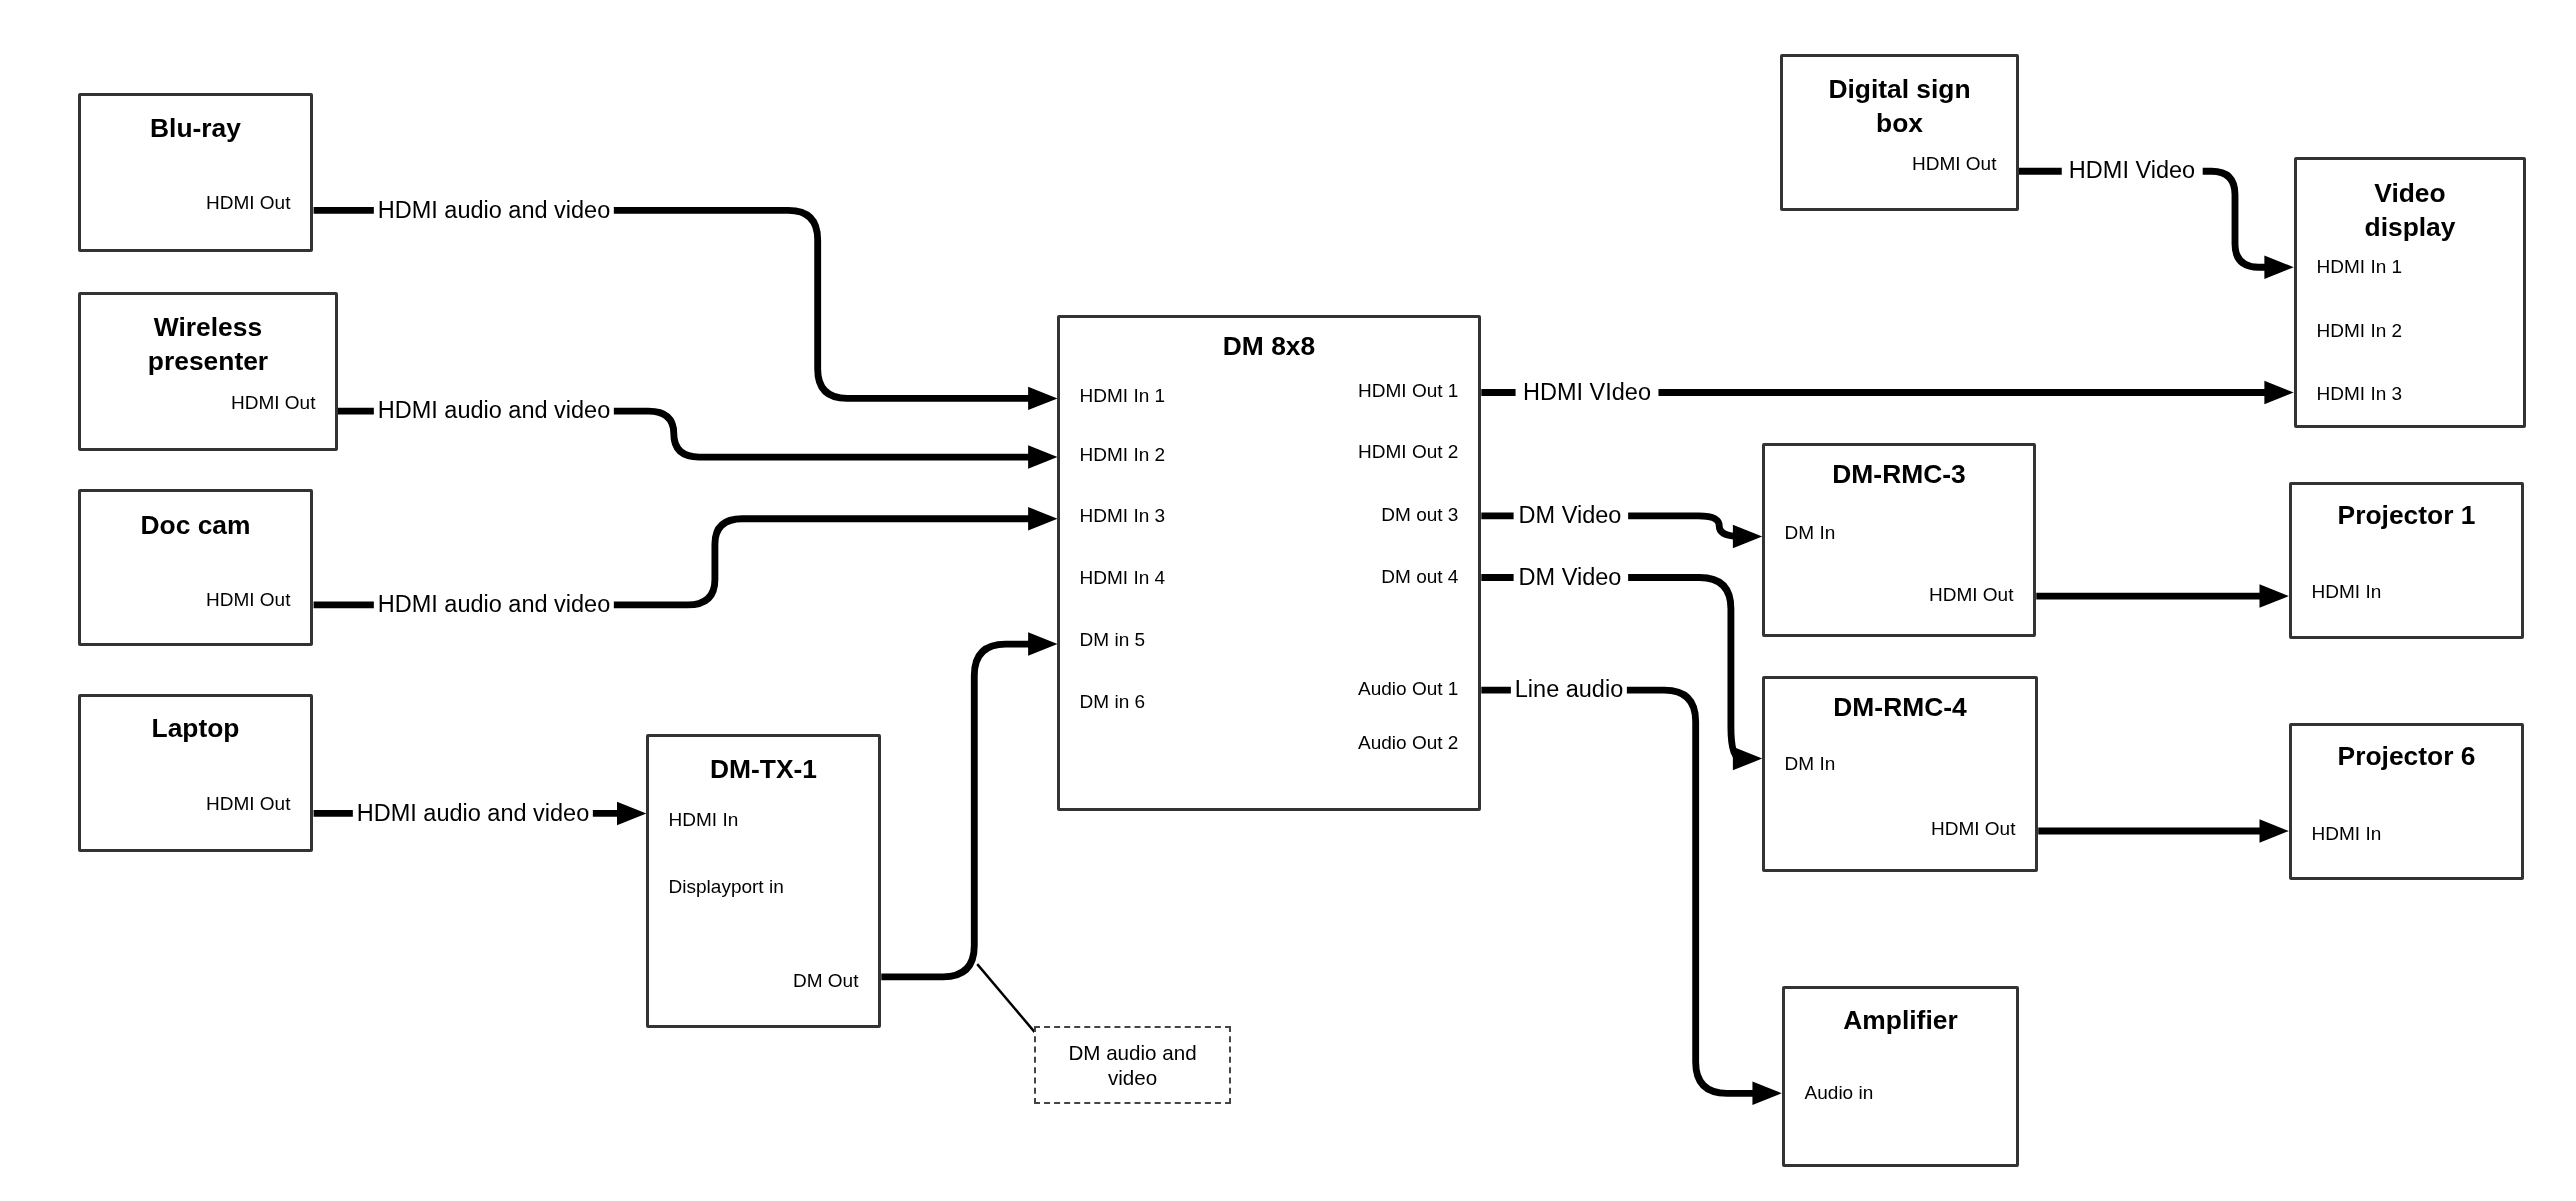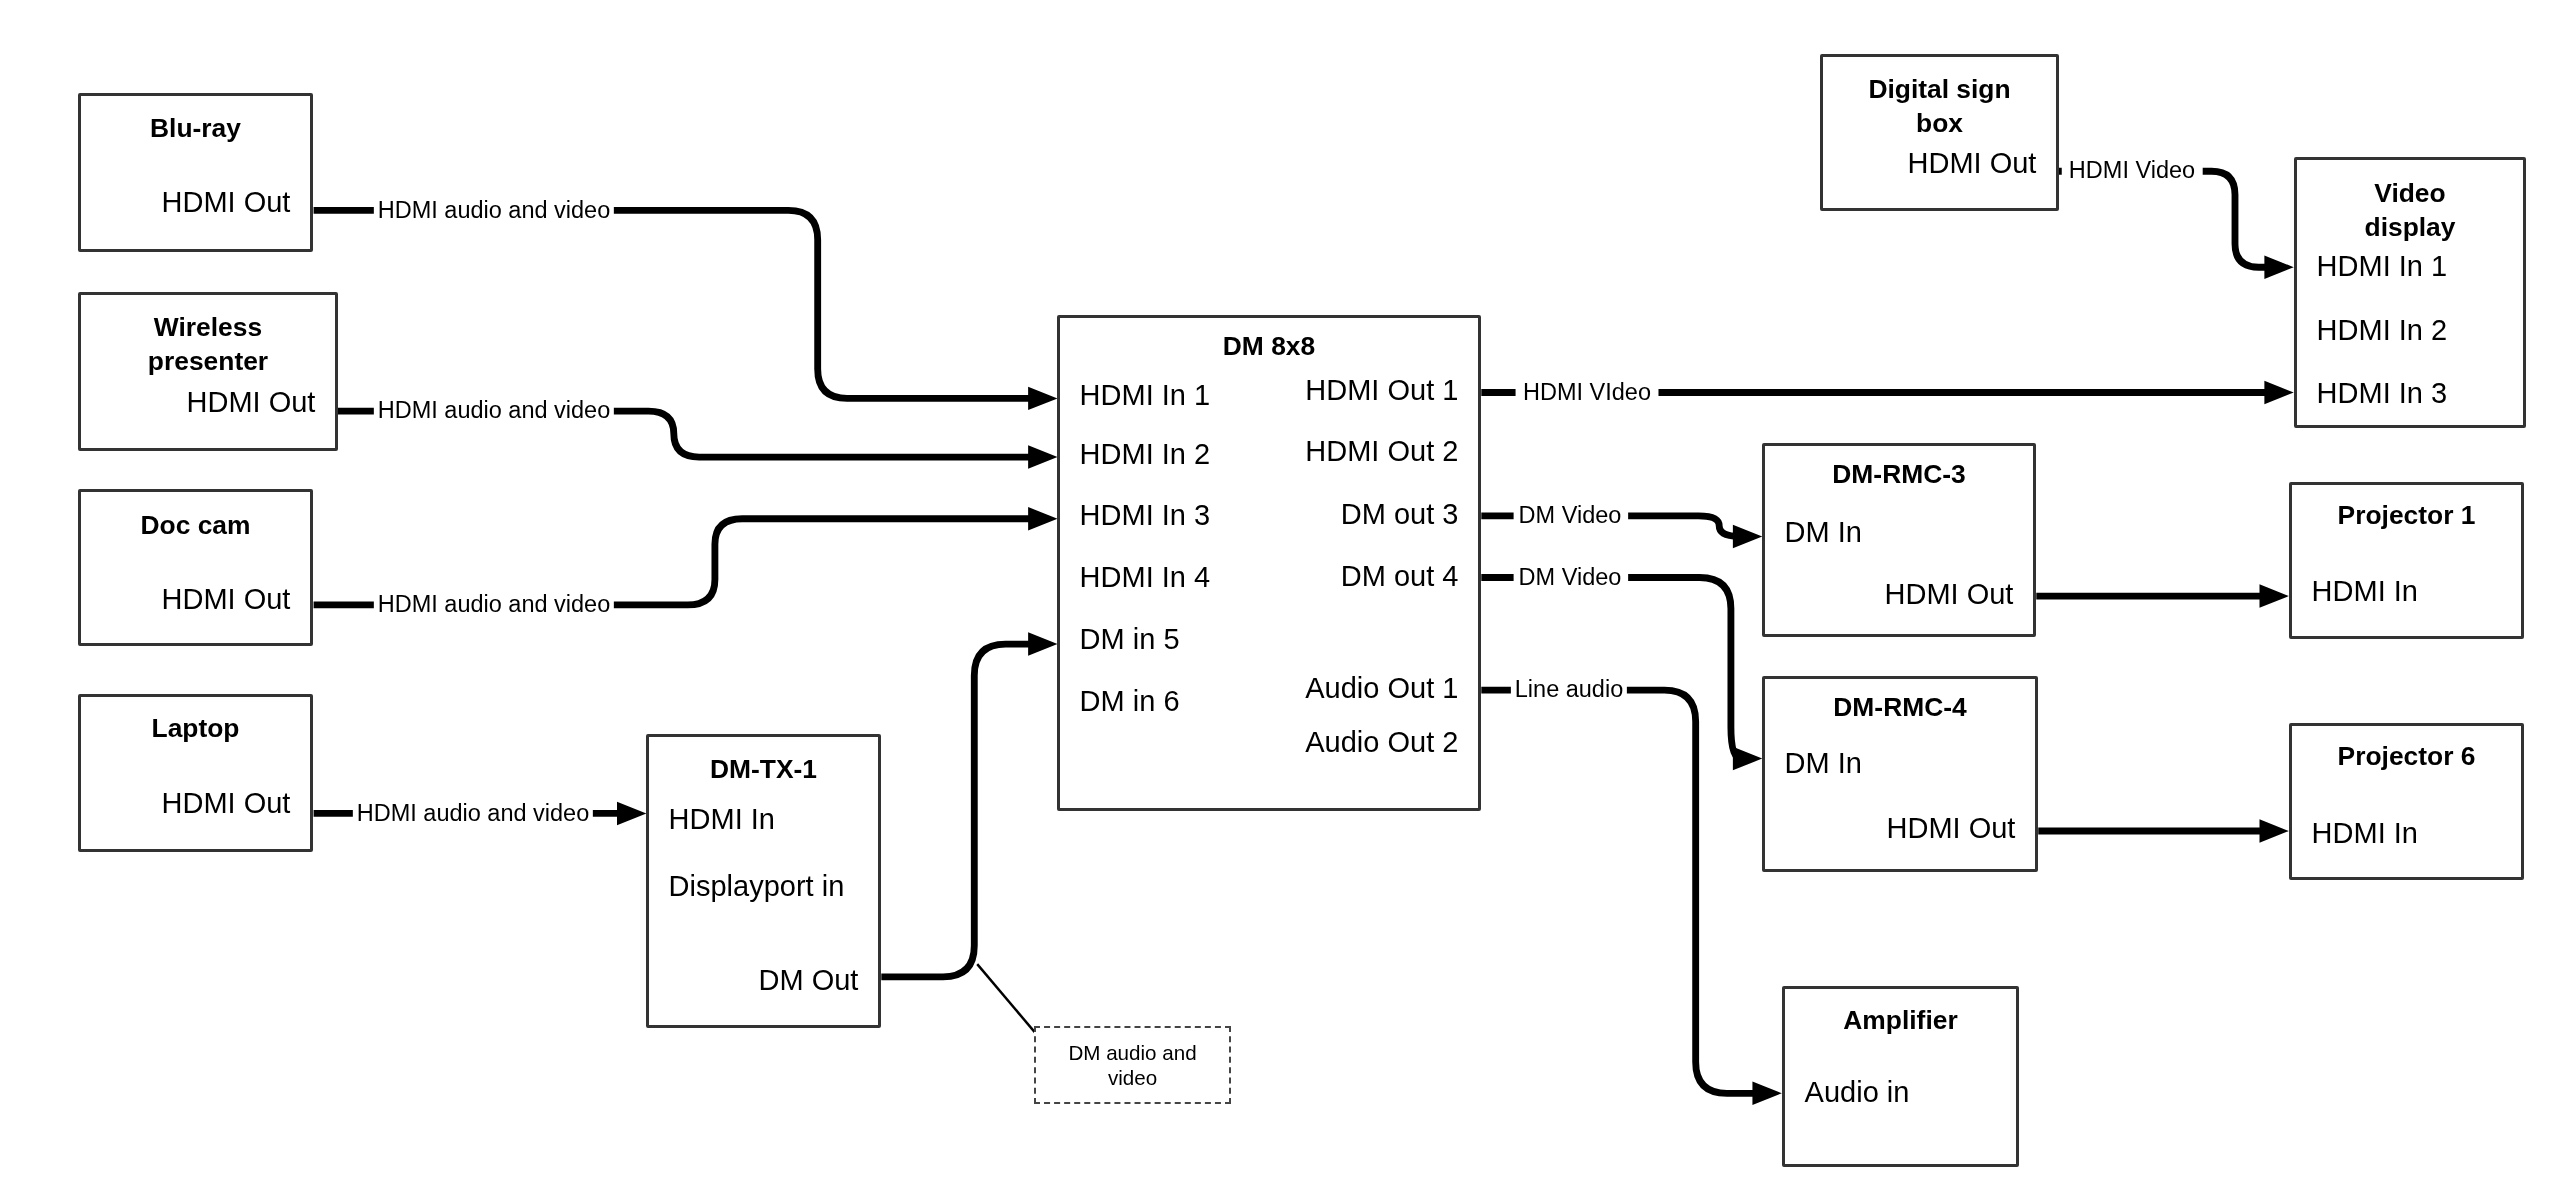--- a/index.html
+++ b/index.html
@@ -9,21 +9,21 @@
   }
   .box{
     position:absolute;background:#fff;border:3.9px solid #333;border-radius:2px;
     box-sizing:border-box;
   }
   .box .title{
     position:absolute;left:0;right:0;text-align:center;
     font-size:26.4px;font-weight:bold;line-height:31px;white-space:nowrap;
   }
   .port{
-    position:absolute;font-size:29px;line-height:31px;white-space:nowrap;
+    position:absolute;font-size:19px;line-height:31px;white-space:nowrap;
   }
   .port.l{left:19.6px;}
   .port.r{right:19.6px;}
   .wire-label{
     position:absolute;transform:translate(-50%,-50%);
     font-size:23.5px;line-height:27.4px;white-space:nowrap;background:#fff;
     padding:0 3.9px;text-align:center;
   }
   .note{
     position:absolute;border:2px dashed #444;background:#fff;
@@ -126,21 +126,21 @@
   <span class="port l" style="top:306px;">DM in 5</span>
   <span class="port l" style="top:368px;">DM in 6</span>
   <span class="port r" style="top:57px;">HDMI Out 1</span>
   <span class="port r" style="top:118px;">HDMI Out 2</span>
   <span class="port r" style="top:181px;">DM out 3</span>
   <span class="port r" style="top:243px;">DM out 4</span>
   <span class="port r" style="top:355px;">Audio Out 1</span>
   <span class="port r" style="top:409px;">Audio Out 2</span>
 </div>
 
-<div class="box" style="left:1780px;top:54px;width:239px;height:157px;margin-left:40px;">
+<div class="box" style="left:1780px;top:54px;width:239px;height:157px;">
   <div class="title" style="top:16.6px;">Digital sign</div>
   <div class="title" style="top:51px;">box</div>
   <span class="port r" style="top:91px;">HDMI Out</span>
 </div>
 
 <div class="box" style="left:2294px;top:157px;width:232px;height:271px;">
   <div class="title" style="top:17.6px;">Video</div>
   <div class="title" style="top:52px;">display</div>
   <span class="port l" style="top:91px;">HDMI In 1</span>
   <span class="port l" style="top:155px;">HDMI In 2</span>

